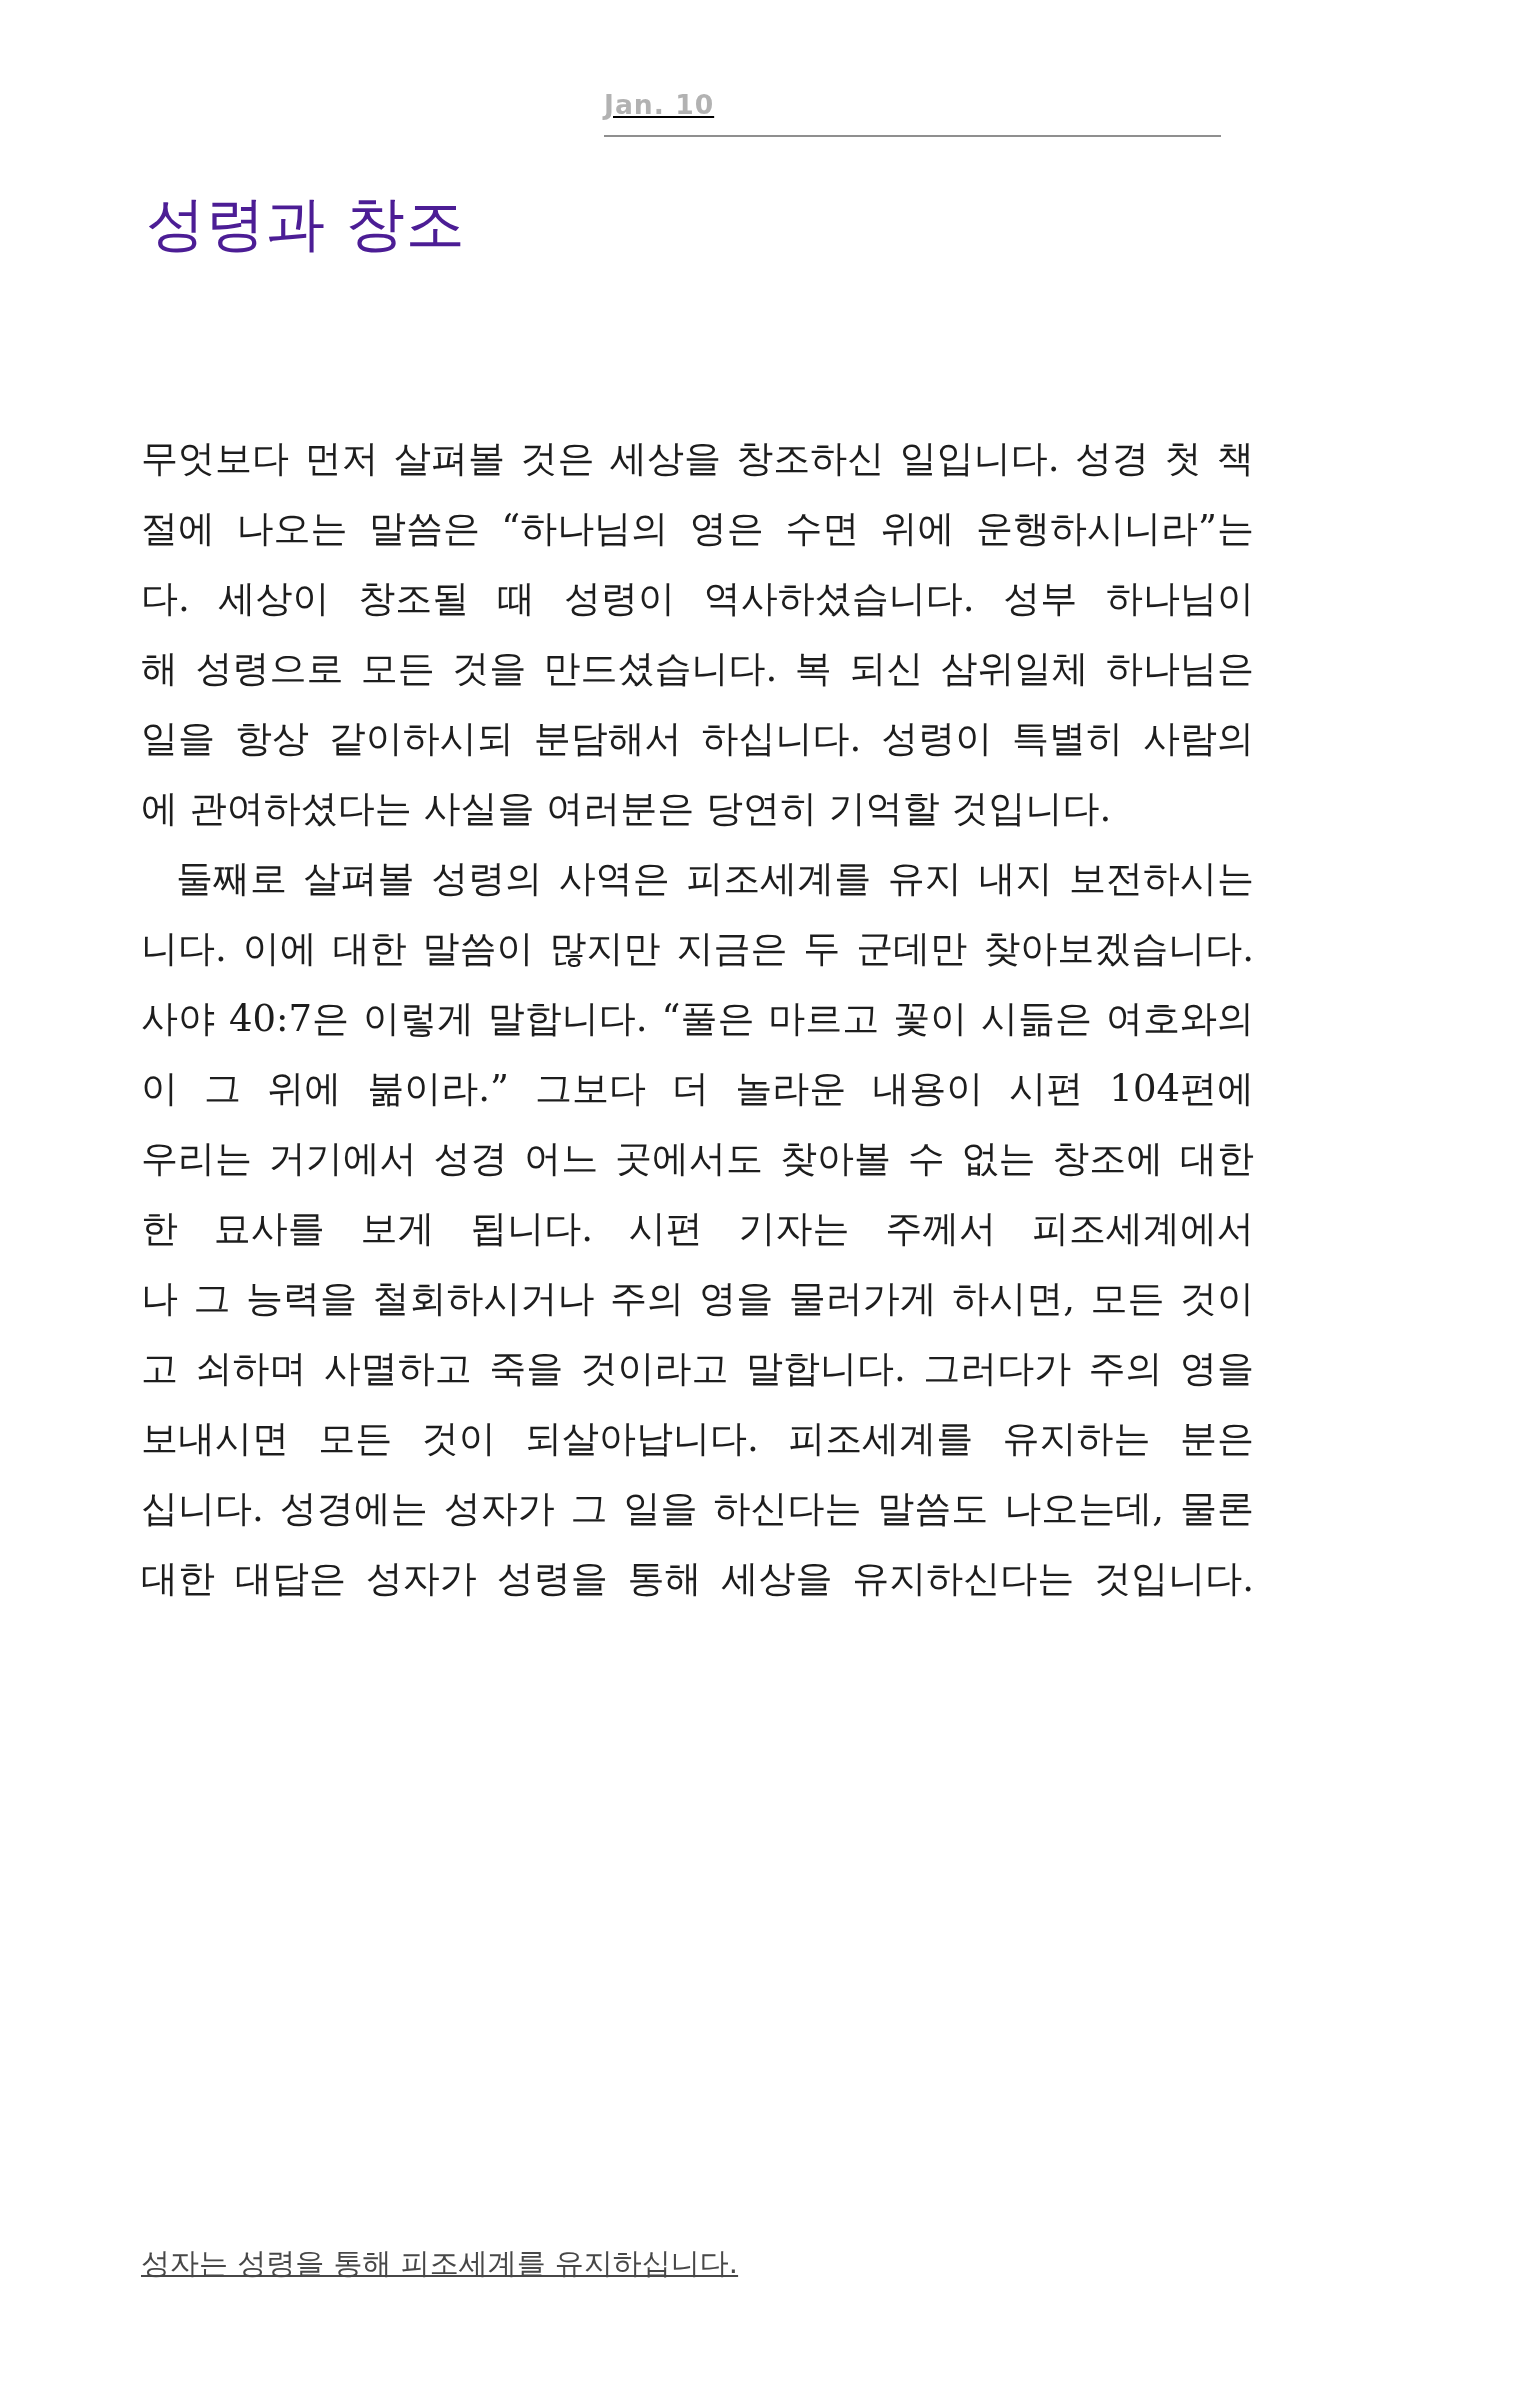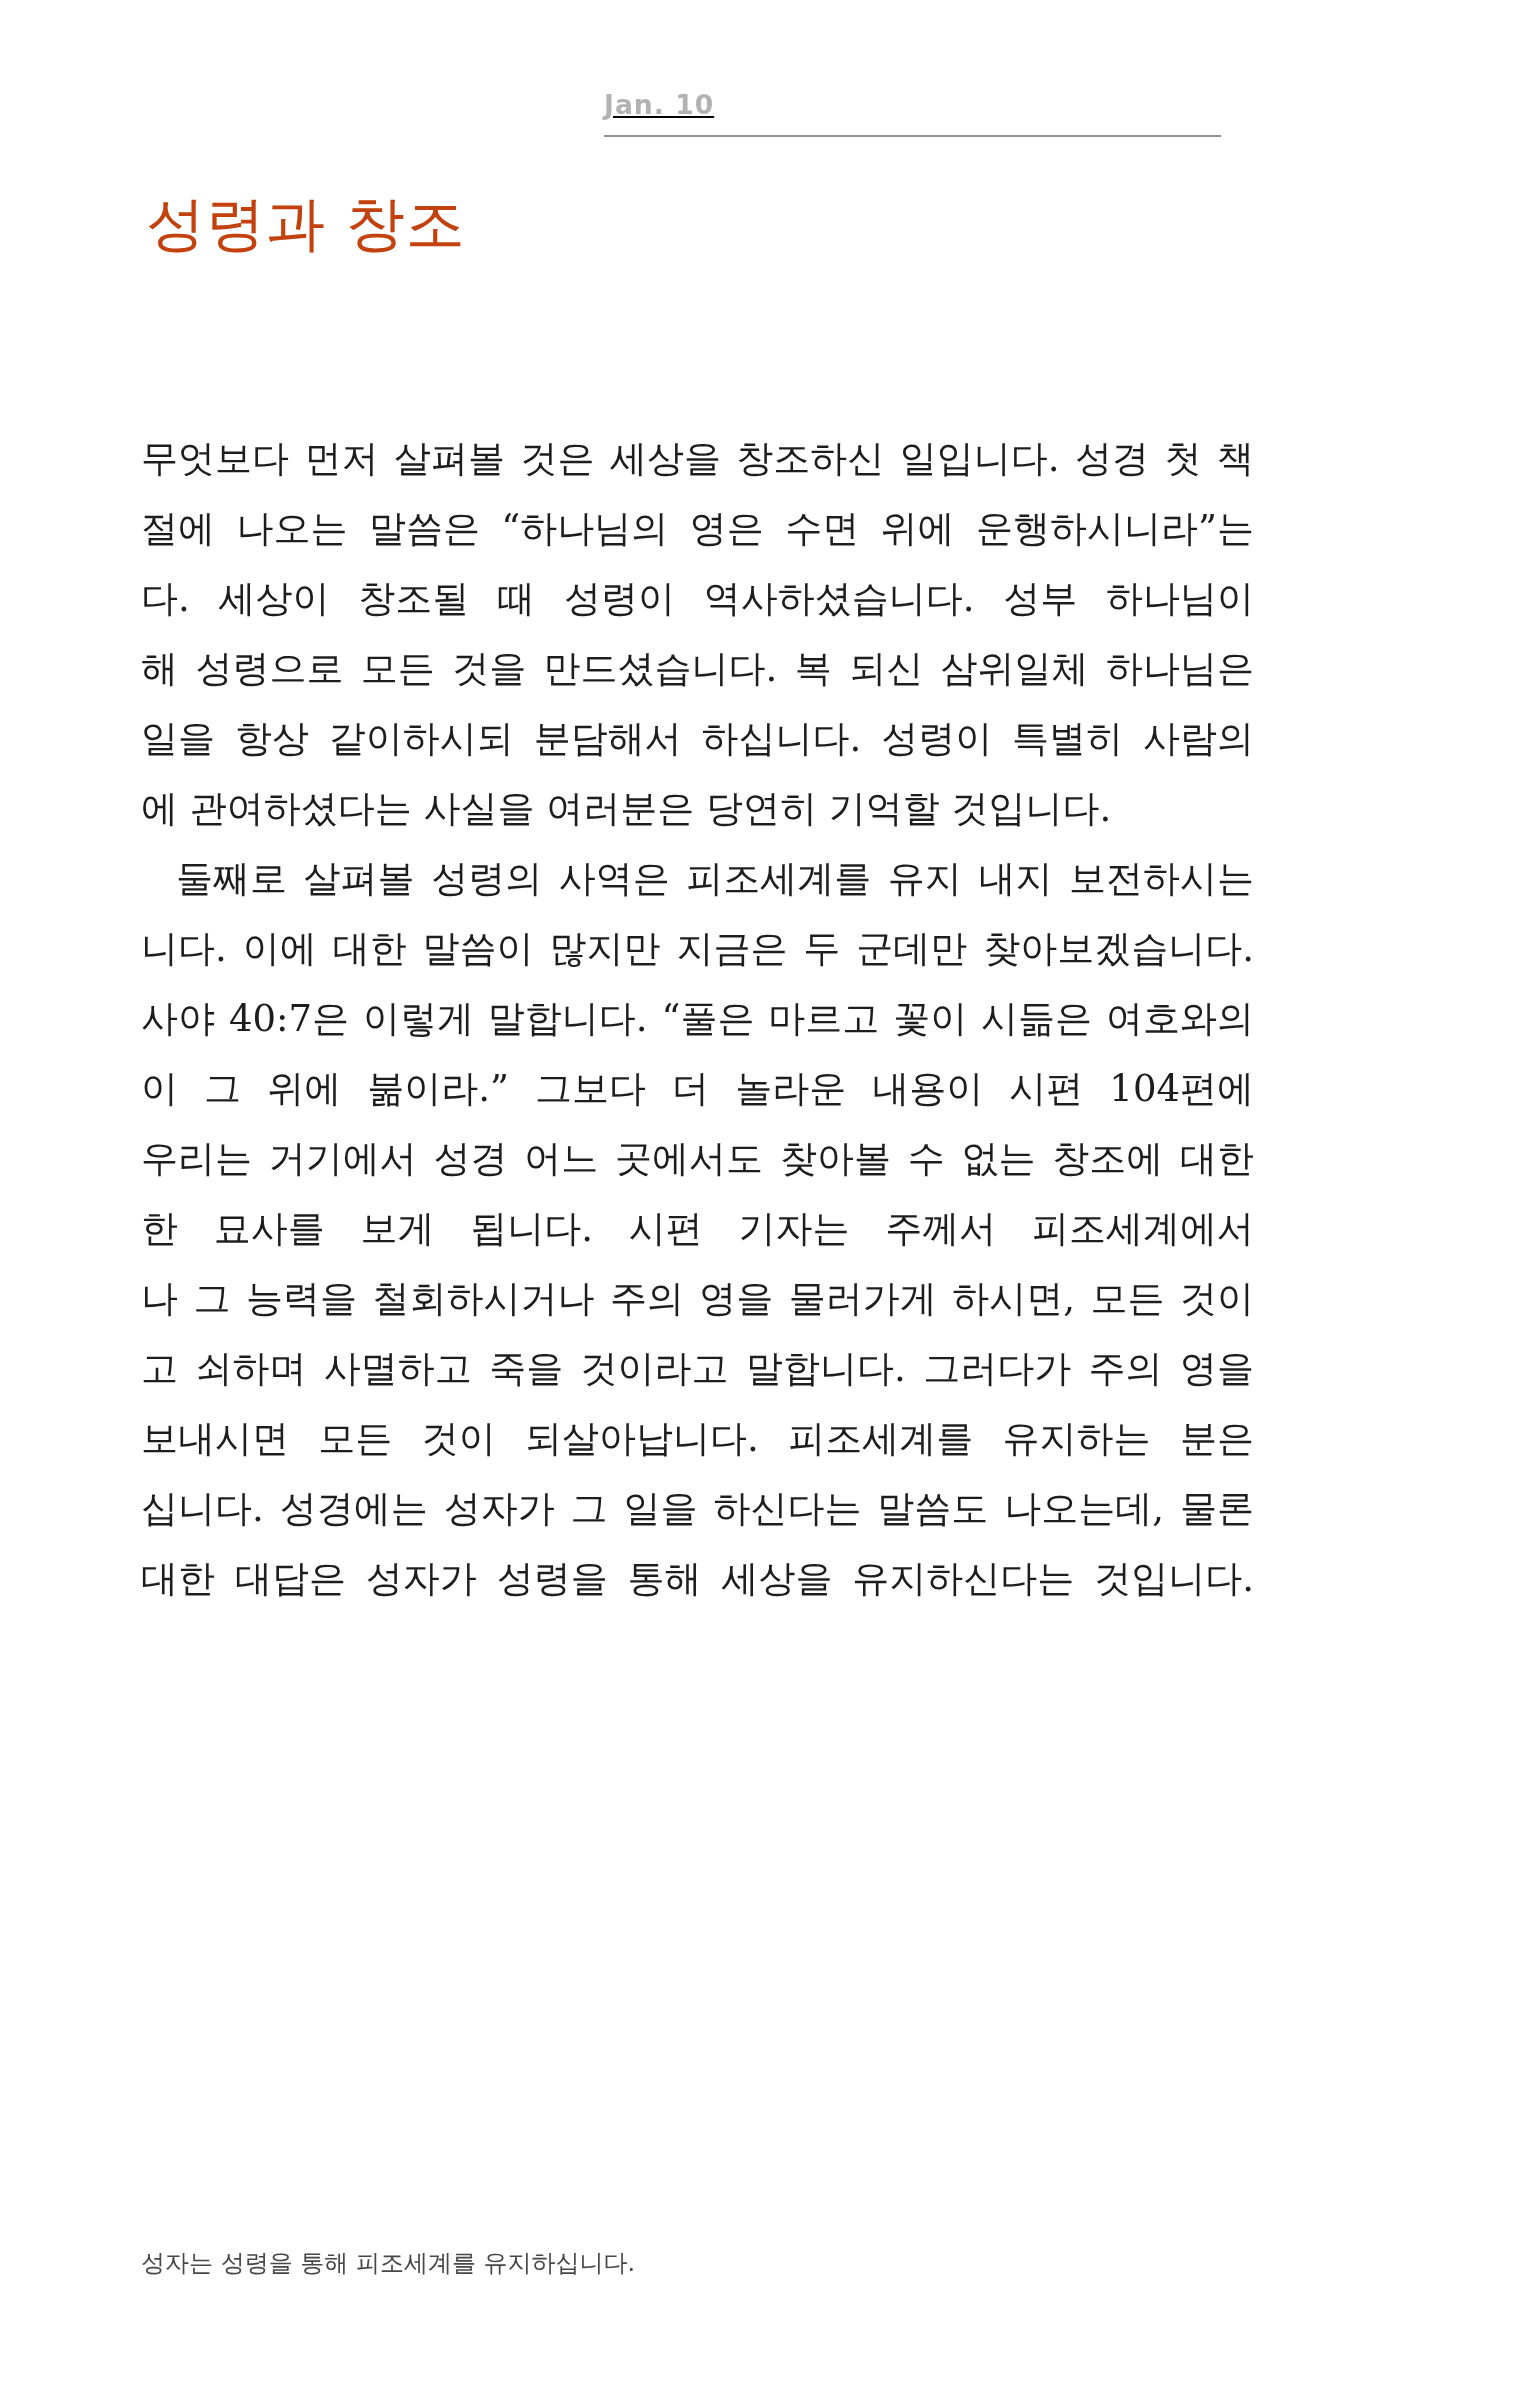--- a/index.html
+++ b/index.html
@@ -16,21 +16,21 @@
   
   .chapter-title {
     position: absolute;
     left: 146px;
     top: 148px;
     font-family: "DejaVu Sans", sans-serif;
     font-weight: 200;
     font-size: 59px;
     line-height: 71px;
     letter-spacing: 1px;
-    color: #c2410c;
+    color: #4c1d95;
     white-space: nowrap;
   }
 
   
   .header-block {
     position: absolute;
     left: 604px;
     top: 89px;
     width: 617px;
     text-decoration: underline;
@@ -92,24 +92,25 @@
   .bline.indent {
     text-indent: 35px;
   }
 
   
   .footer-note {
     position: absolute;
     left: 141px;
     top: 2246px;
     font-family: "DejaVu Sans", sans-serif;
-    font-size: 24px;
+    font-size: 29px;
     line-height: 35px;
     color: #474747;
     white-space: nowrap;
+    text-decoration: underline;
   }
 </style>
 </head>
 <body>
 
 <div class="page">
 
   <h1 class="chapter-title">성령과 창조</h1>
 
   <div class="header-block">

